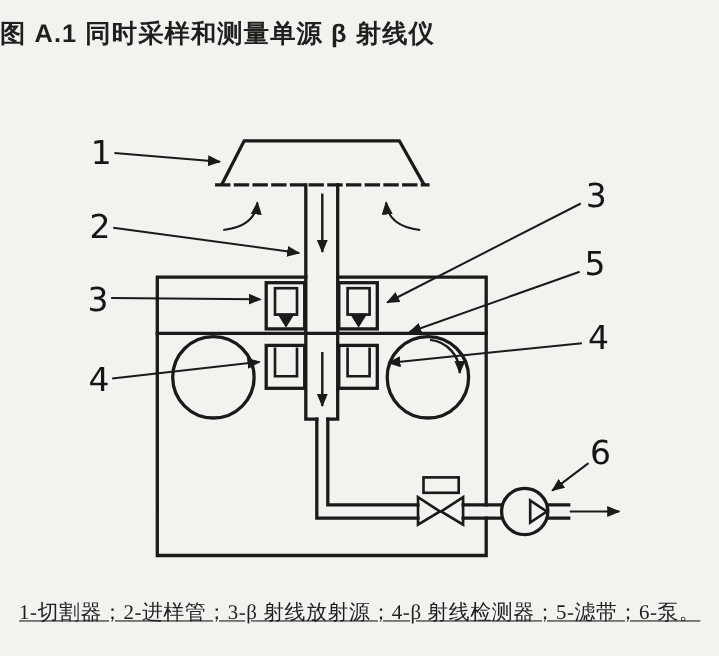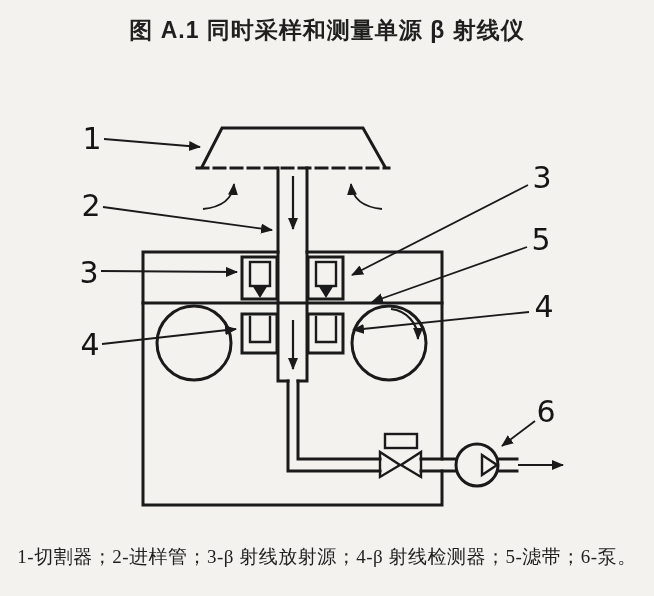--- a/index.html
+++ b/index.html
@@ -5,29 +5,30 @@
   :root { --line:#1a1a1a; --background:#f3f2ef; }
   html,body { margin:0; padding:0; }
   .page {
     position:relative; width:654px; height:596px;
     background:var(--background);
     overflow:hidden;
     font-family:"Liberation Sans","DejaVu Sans",sans-serif;
   }
   .fig-title {
     position:absolute; top:15px; left:0; width:100%;
-    text-align:center; font-size:23px; font-weight:bold;
+    text-align:left; font-size:23px; font-weight:bold;
     letter-spacing:1px; color:#1f1f1f;
     font-family:"Liberation Sans","DejaVu Sans",sans-serif;
   }
   .fig-caption {
     position:absolute; top:544px; left:0; width:100%;
     text-align:center; font-size:19px; color:#1f1f1f;
     letter-spacing:0.5px;
     font-family:"Liberation Serif","DejaVu Serif",serif;
+    text-decoration:underline;
   }
   svg.diagram { position:absolute; left:0; top:0; color:var(--line); }
   svg.diagram .s  { stroke:currentColor; fill:none; stroke-width:3;   stroke-linecap:square; }
   svg.diagram .s2 { stroke:currentColor; fill:none; stroke-width:2.4; stroke-linecap:square; }
   svg.diagram .thin { stroke:currentColor; fill:none; stroke-width:1.8; }
   svg.diagram .flow { stroke:currentColor; fill:none; stroke-width:2.2; }
   svg.diagram .fillb { fill:currentColor; stroke:none; }
   svg.diagram text {
     fill:#151515; font-size:30px; text-anchor:middle;
     font-family:"DejaVu Sans","Liberation Sans",sans-serif;

